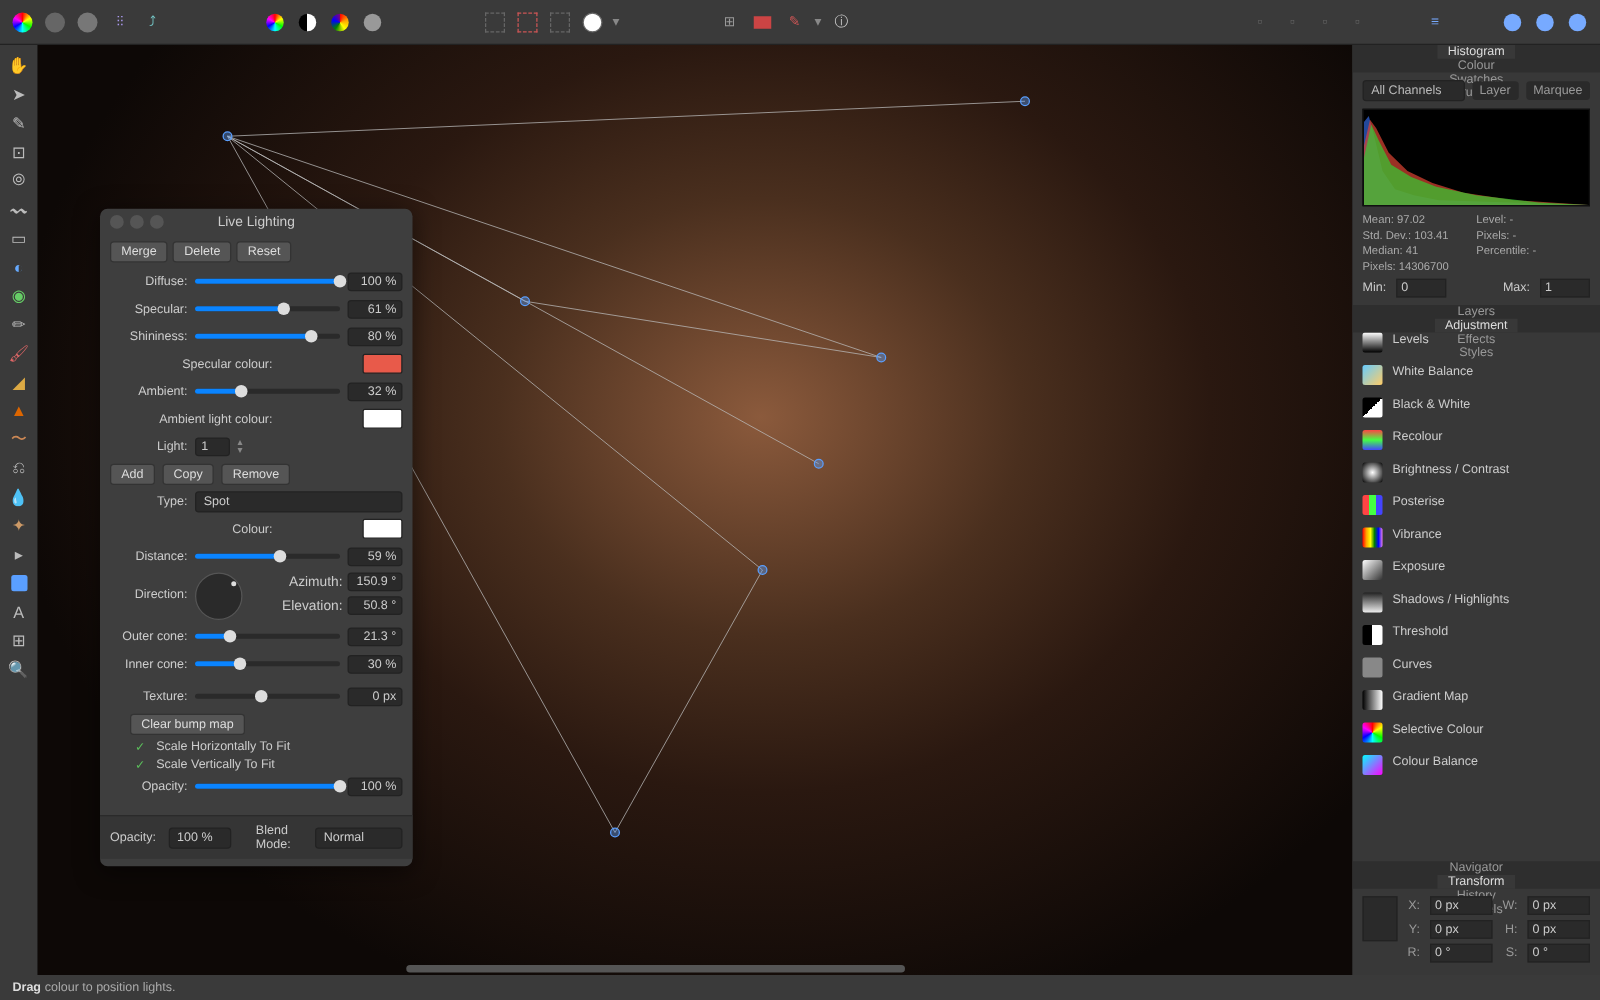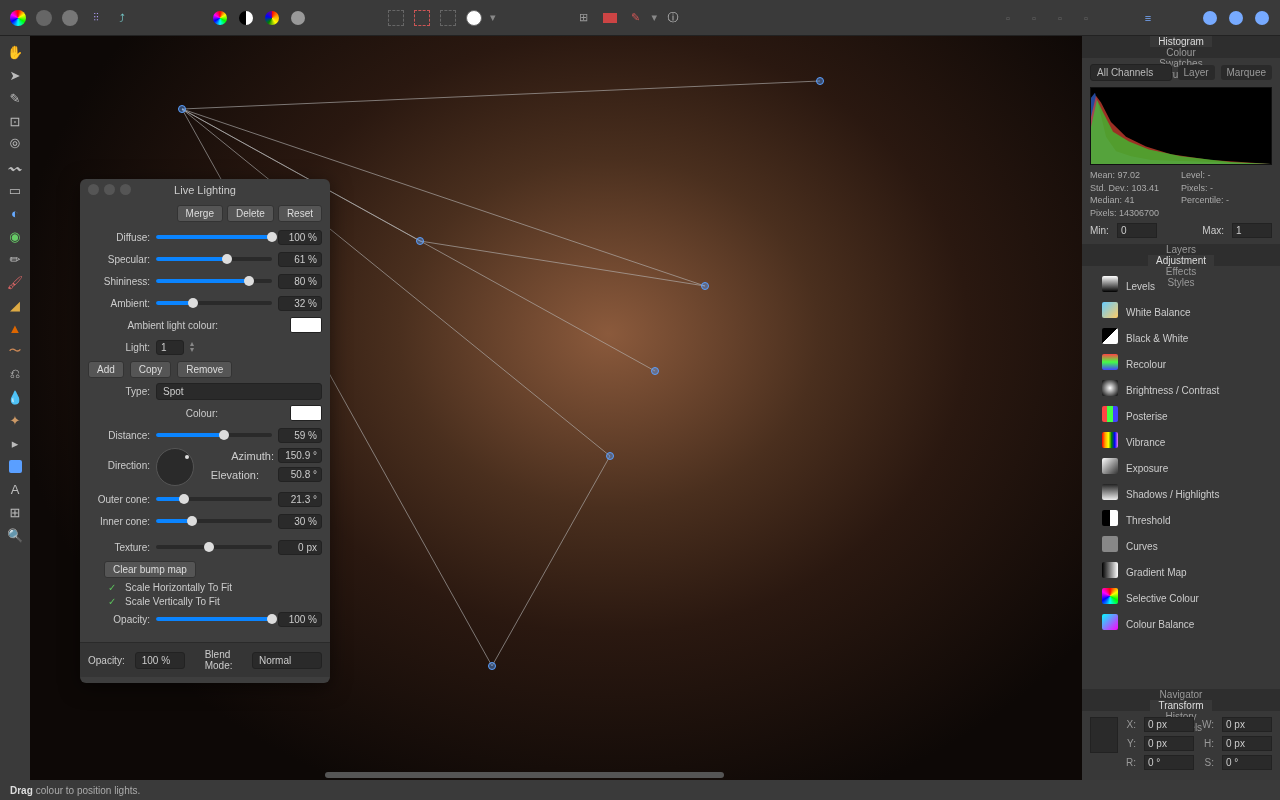--- a/index.html
+++ b/index.html
@@ -26,34 +26,34 @@
 .tab.active { background: #383838; color: #ddd; }
 .hist-sec { padding: 6px 8px; }
 .hist-ctrl { display: flex; gap: 6px; margin-bottom: 6px; align-items: center; }
 .hist-sel { background: #2a2a2a; border: 1px solid #222; border-radius: 3px; padding: 2px 6px; font-size: 10px; color: #bbb; flex: 1; }
 .hist-btn { background: #2a2a2a; border-radius: 3px; padding: 2px 6px; font-size: 10px; color: #999; cursor: pointer; }
 .hist-canvas { width: 100%; height: 78px; background: #000; border: 1px solid #111; position: relative; overflow: hidden; }
 .hist-stats { margin-top: 4px; font-size: 9px; color: #aaa; line-height: 1.4; display: grid; grid-template-columns: 1fr 1fr; }
 .minmax { display: flex; gap: 8px; margin-top: 4px; align-items: center; font-size: 10px; }
 .minmax input { width: 40px; background: #2a2a2a; border: 1px solid #222; color: #ccc; font-size: 10px; padding: 1px 3px; }
 .adj-list { flex: 1; overflow-y: auto; }
-.adj-item { display: flex; align-items: flex-end; height: 26px; padding: 0 20px; gap: 8px; cursor: pointer; font-size: 10px; color: #ccc; }
+.adj-item { display: flex; align-items: flex-start; height: 26px; padding: 0 8px; gap: 8px; cursor: pointer; font-size: 10px; color: #ccc; }
 .adj-icon { width: 16px; height: 16px; border-radius: 2px; flex-shrink: 0; }
 .transform-sec { padding: 6px 8px; font-size: 10px; }
 .trow { display: flex; gap: 8px; margin-bottom: 4px; align-items: center; }
 .trow label { width: 12px; text-align: right; color: #999; }
 .trow input { width: 50px; background: #2a2a2a; border: 1px solid #222; color: #ccc; font-size: 10px; padding: 1px 3px; }
 .tthumb { width: 36px; height: 36px; background: #2a2a2a; border: 1px solid #222; margin-right: 6px; }
 
-.dialog { position: absolute; left: 80px; top: 179px; width: 250px; background: #3e3e3e; border-radius: 6px; box-shadow: 0 4px 20px rgba(0,0,0,0.5); padding-bottom: 6px; z-index: 100; }
+.dialog { position: absolute; left: 80px; top: 167px; width: 250px; background: #3e3e3e; border-radius: 6px; box-shadow: 0 4px 20px rgba(0,0,0,0.5); padding-bottom: 6px; z-index: 100; }
 .dlg-titlebar { position: relative; height: 22px; display: flex; align-items: center; justify-content: center; font-size: 11px; color: #ccc; }
 .traffic { position: absolute; left: 8px; top: 5px; display: flex; gap: 5px; }
 .traffic span { width: 11px; height: 11px; border-radius: 50%; background: #555; }
 .dlg-body { padding: 4px 8px; }
-.dlg-btns { display: flex; justify-content: flex-end; gap: 4px; margin-bottom: 6px; }
+.dlg-btns { display: flex; justify-content: flex-start; gap: 4px; margin-bottom: 6px; }
 .dbtn { background: #555; border: 1px solid #333; border-radius: 3px; padding: 2px 8px; font-size: 10px; color: #ddd; cursor: pointer; }
 .row { display: flex; align-items: center; margin-bottom: 4px; gap: 6px; min-height: 18px; }
 .row-label { width: 62px; text-align: right; font-size: 10px; color: #ccc; flex-shrink: 0; }
 .slider { flex: 1; height: 4px; background: #2a2a2a; border-radius: 2px; position: relative; cursor: pointer; }
 .slider-fill { position: absolute; left: 0; top: 0; bottom: 0; background: #0a84ff; border-radius: 2px; }
 .slider-thumb { position: absolute; top: -3px; width: 10px; height: 10px; background: #ddd; border-radius: 50%; margin-left: -5px; }
 .val-box { width: 44px; background: #2a2a2a; border: 1px solid #222; border-radius: 3px; padding: 1px 4px; font-size: 10px; color: #ccc; text-align: right; }
 .color-sw { width: 32px; height: 16px; border: 1px solid #222; border-radius: 2px; }
 .stepper { width: 28px; background: #2a2a2a; border: 1px solid #222; border-radius: 3px; padding: 1px 4px; font-size: 10px; color: #ccc; }
 .select { flex: 1; background: #2a2a2a; border: 1px solid #222; border-radius: 3px; padding: 2px 6px; font-size: 10px; color: #ccc; }
@@ -227,20 +227,25 @@
     </div>
     <div class="row">
       <div class="row-label">Shininess:</div>
       <div class="slider">
           <div class="slider-fill" style="width:80%"></div>
           <div class="slider-thumb" style="left:80%"></div>
         </div>
       <div class="val-box">80 %</div>
     </div>
     <div class="row">
+      <div class="row-label" style="width:130px">Specular colour:</div>
+      <div style="flex:1"></div>
+      <div class="color-sw" style="background:#e85a4a"></div>
+    </div>
+    <div class="row">
       <div class="row-label">Ambient:</div>
       <div class="slider">
           <div class="slider-fill" style="width:32%"></div>
           <div class="slider-thumb" style="left:32%"></div>
         </div>
       <div class="val-box">32 %</div>
     </div>
     <div class="row">
       <div class="row-label" style="width:130px">Ambient light colour:</div>
       <div style="flex:1"></div>
@@ -276,21 +281,21 @@
     <div class="row" style="align-items:flex-start">
       <div class="row-label" style="margin-top:12px">Direction:</div>
       <div class="dir-circle">
           <div class="dir-dot"></div>
         </div>
       <div style="flex:1;display:flex;flex-direction:column;gap:4px">
         <div style="display:flex;justify-content:flex-end;gap:4px;align-items:center">
           <span>Azimuth:</span>
           <div class="val-box">150.9 °</div>
         </div>
-        <div style="display:flex;justify-content:flex-end;gap:19px;align-items:center">
+        <div style="display:flex;justify-content:flex-end;gap:4px;align-items:center">
           <span>Elevation:</span>
           <div class="val-box">50.8 °</div>
         </div>
       </div>
     </div>
     <div class="row">
       <div class="row-label">Outer cone:</div>
       <div class="slider">
           <div class="slider-fill" style="width:24%"></div>
           <div class="slider-thumb" style="left:24%"></div>

